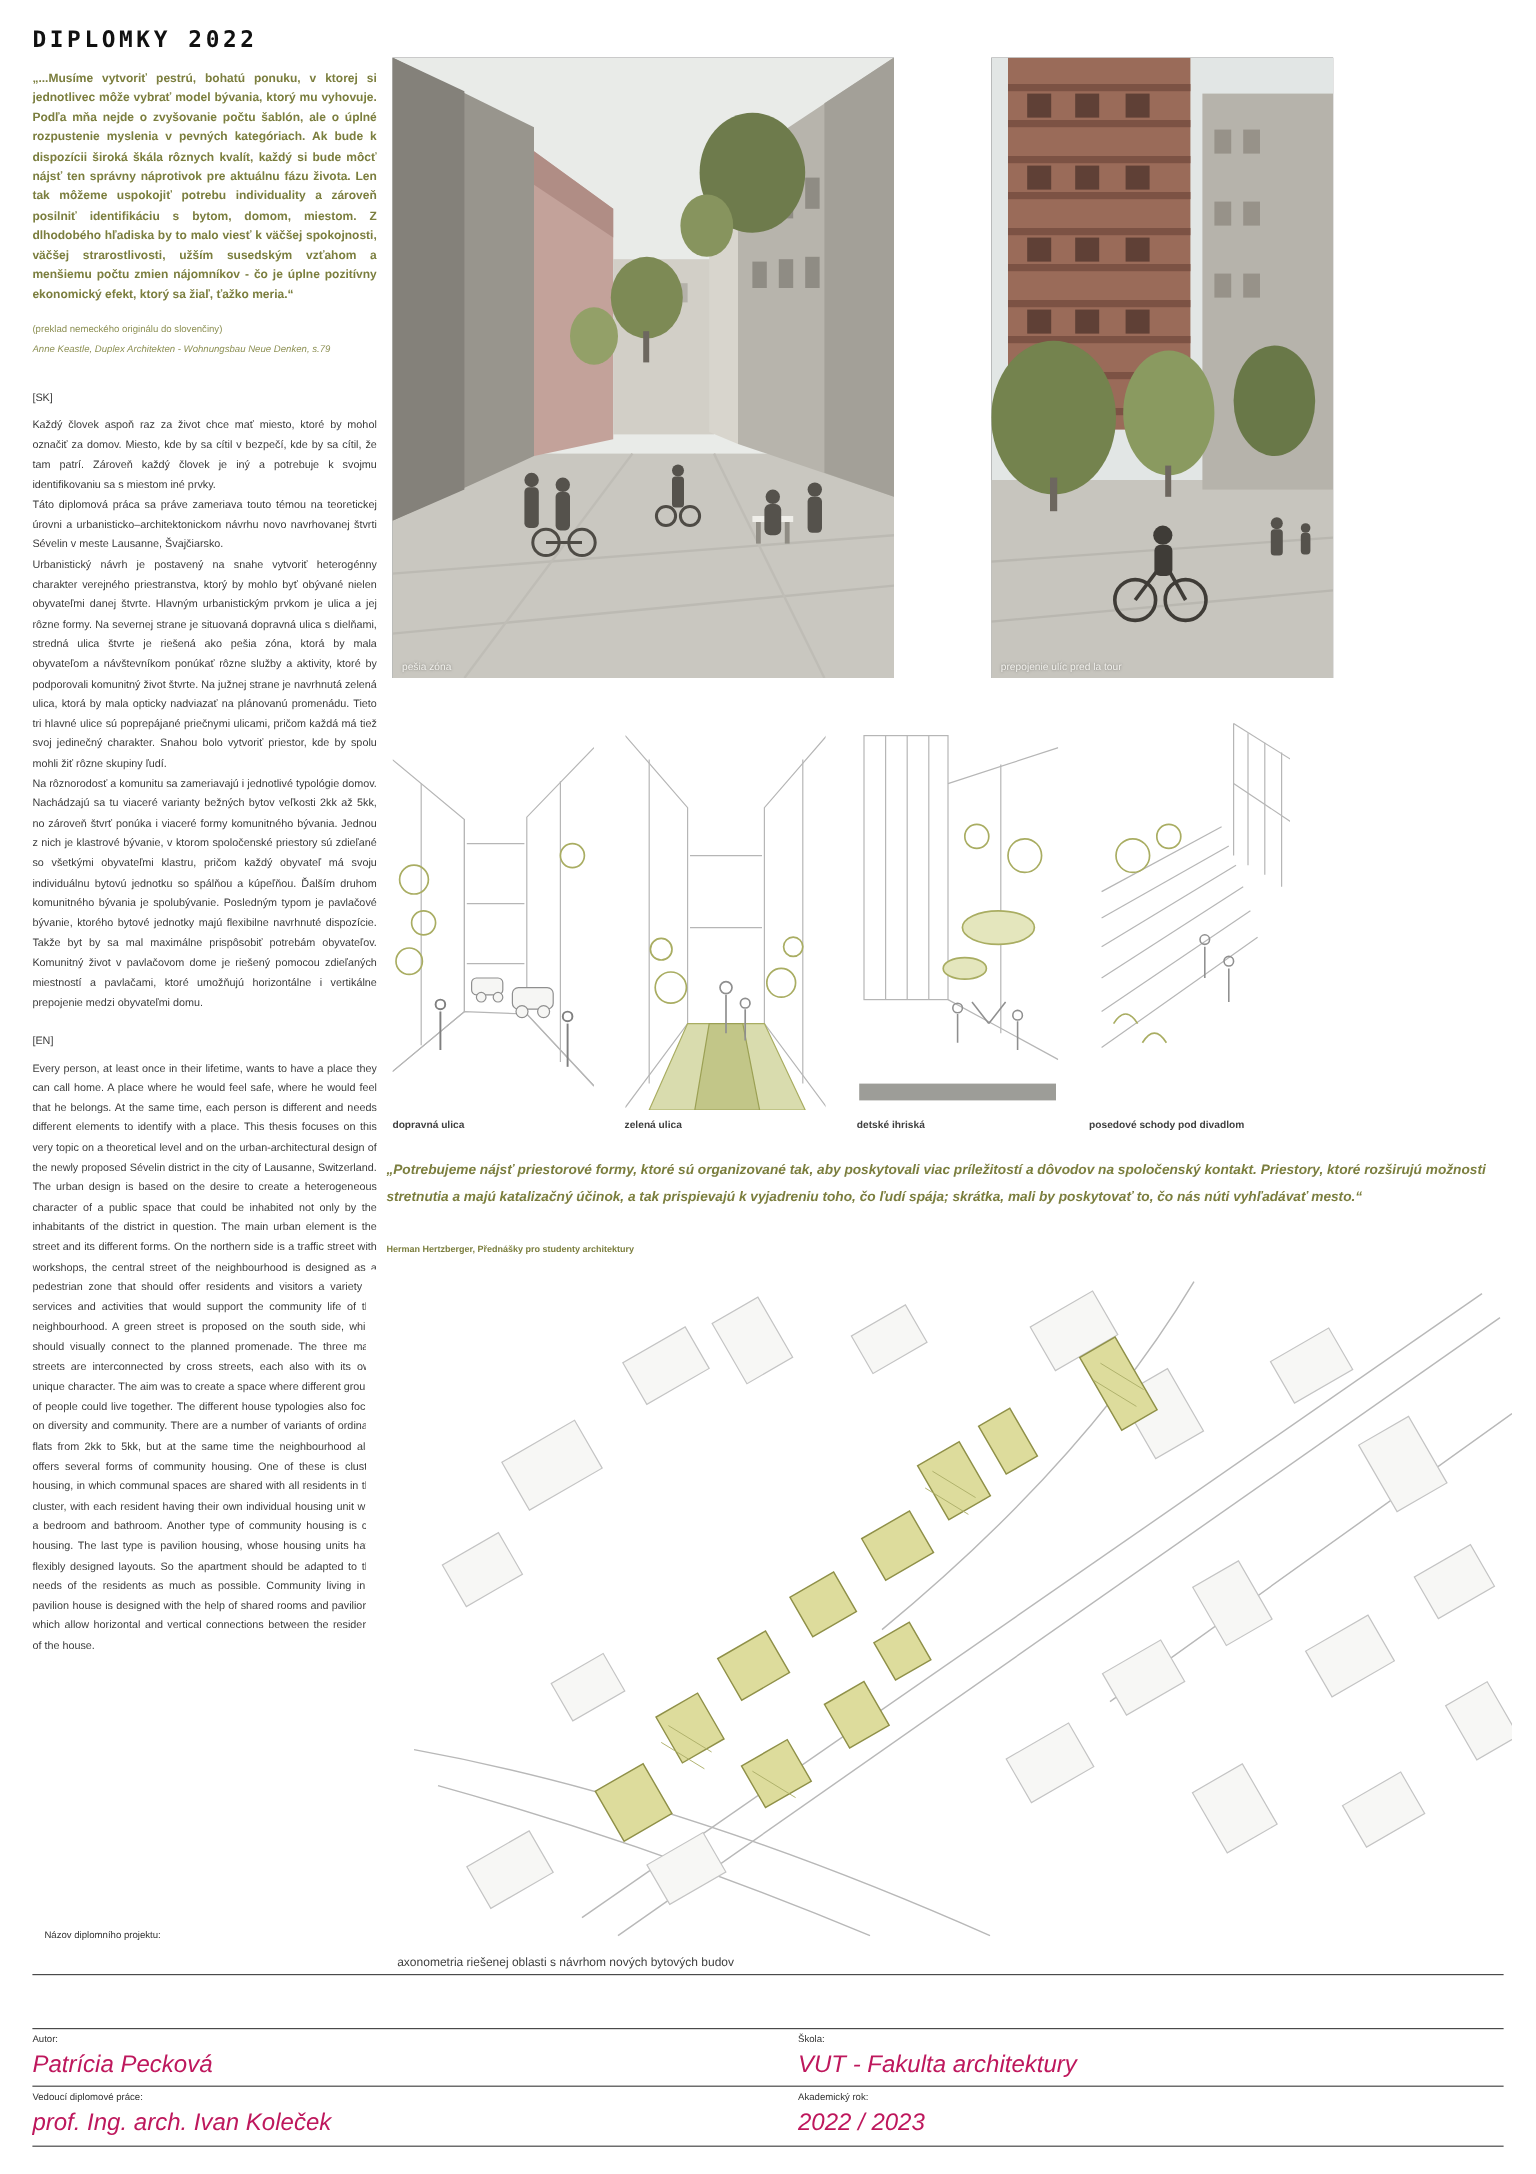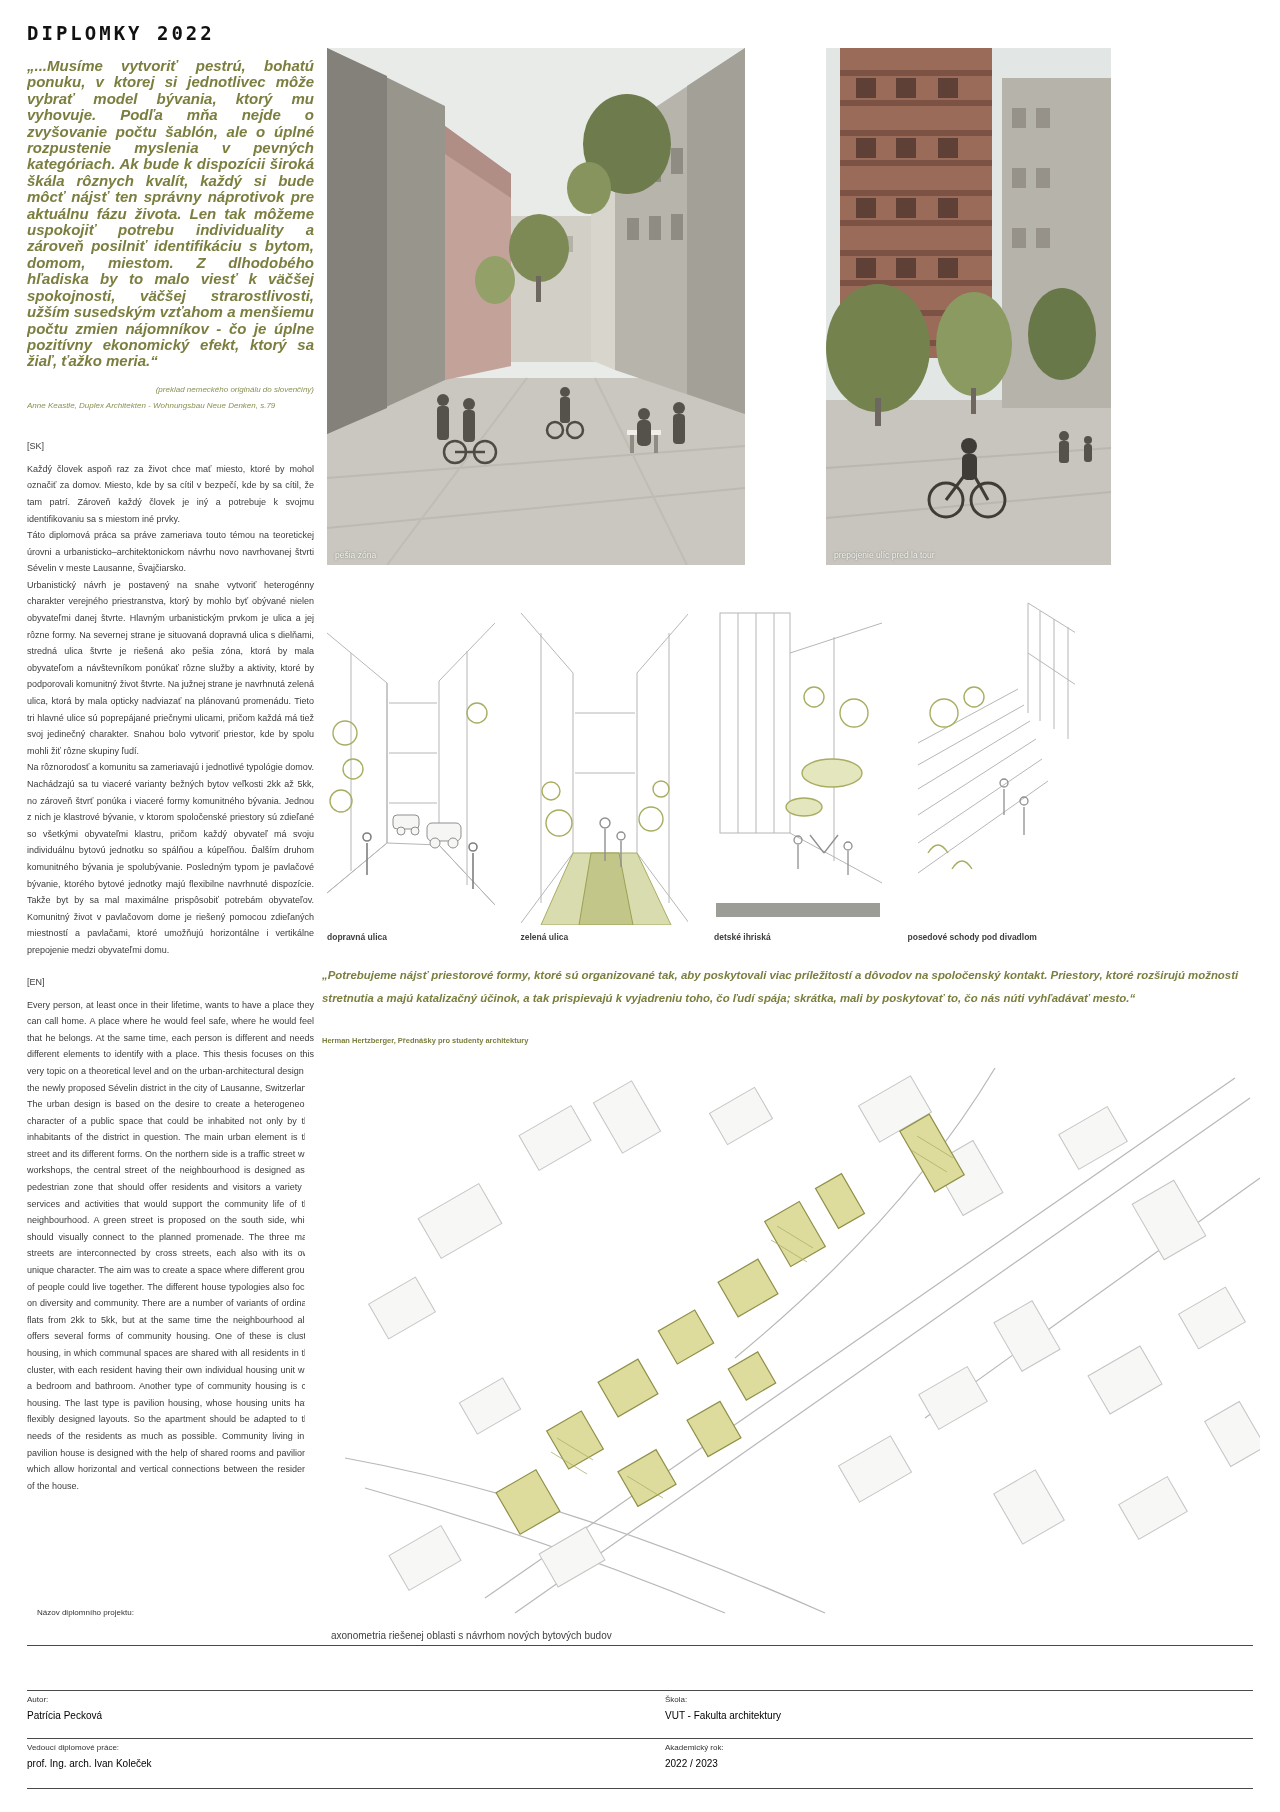--- a/index.html
+++ b/index.html
@@ -10,24 +10,24 @@
   }
   
   .brand{
     position:absolute;left:27px;top:22px;
     font-family:"DejaVu Sans Mono", monospace;font-weight:bold;
     font-size:19px;letter-spacing:3px;color:#111;
   }
   
   .leftcol{position:absolute;left:27px;top:58px;width:287px;height:1578px;overflow:hidden;}
   .quote1{
-    color:#7b7e3e;font-weight:bold;font-style:italic;
-    font-size:15px;line-height:16.4px;text-align:justify;margin:0 0 14px 0;
-  }
-  .quote-note{color:#8d9054;font-style:italic;font-size:8px;line-height:11px;margin:0 0 6px 0;text-align:right;}
+    color:#7b7e3e;font-weight:bold;
+    font-size:10px;line-height:16.4px;text-align:justify;margin:0 0 14px 0;
+  }
+  .quote-note{color:#8d9054;font-size:8px;line-height:11px;margin:0 0 6px 0;}
   .quote-src{color:#8d9054;font-style:italic;font-size:8px;line-height:10px;margin:0 0 30px 0;}
   .lang-label{font-size:9px;color:#3c3c3c;margin:0 0 10px 0;}
   .bodytext p{
     font-size:9px;line-height:16.6px;text-align:justify;margin:0;color:#3c3c3c;
   }
   .en-block{margin-top:18px;}
   
   .hero{position:absolute;top:48px;overflow:hidden;background:#737373;}
   .hero svg{display:block;}
   #hero1{left:327px;width:418px;height:517px;}
@@ -51,21 +51,21 @@
     position:absolute;left:322px;top:1036px;width:600px;
     color:#7b7e3e;font-weight:bold;font-size:7.5px;
   }
   
   .axon{position:absolute;left:305px;top:1058px;width:955px;height:560px;background:#fff;}
   .axon-caption{position:absolute;left:331px;top:1630px;font-size:10px;color:#3f3f3f;}
   
   .rule{position:absolute;left:27px;width:1226px;height:0;border-top:1px solid #4a4a4a;}
   .f-label{position:absolute;font-size:8px;color:#333;}
   .f-title{position:absolute;font-size:15.5px;color:#141414;letter-spacing:.2px;}
-  .f-value{position:absolute;font-size:10px;color:#000000;}
+  .f-value{position:absolute;font-size:20px;color:#be185d;font-style:italic;}
 </style>
 </head>
 <body>
 
 <div id="board">
 
   <div class="brand">DIPLOMKY 2022</div>
 
   <div class="leftcol">
     <p class="quote1">„...Musíme vytvoriť pestrú, bohatú ponuku, v ktorej si jednotlivec môže vybrať model bývania, ktorý mu vyhovuje. Podľa mňa nejde o zvyšovanie počtu šablón, ale o úplné rozpustenie myslenia v pevných kategóriach. Ak bude k dispozícii široká škála rôznych kvalít, každý si bude môcť nájsť ten správny náprotivok pre aktuálnu fázu života. Len tak môžeme uspokojiť potrebu individuality a zároveň posilniť identifikáciu s bytom, domom, miestom. Z dlhodobého hľadiska by to malo viesť k väčšej spokojnosti, väčšej strarostlivosti, užším susedským vzťahom a menšiemu počtu zmien nájomníkov - čo je úplne pozitívny ekonomický efekt, ktorý sa žiaľ, ťažko meria.“</p>

